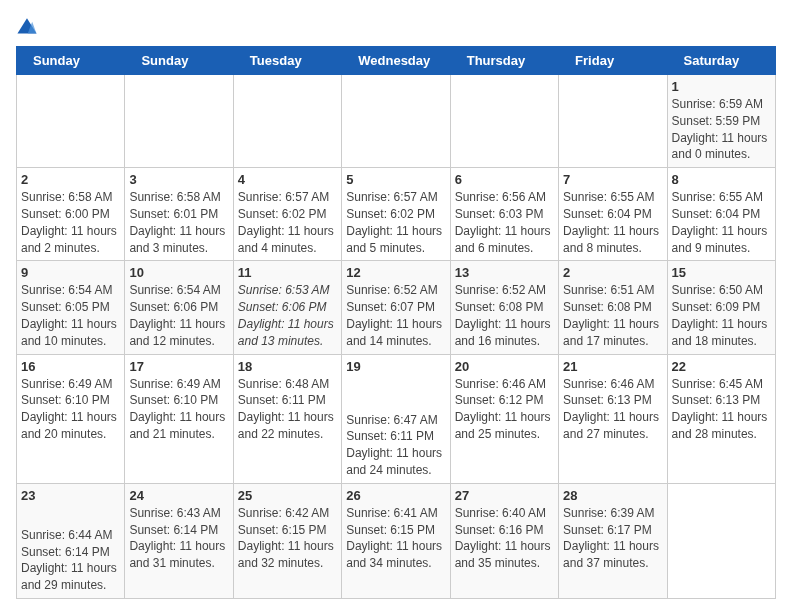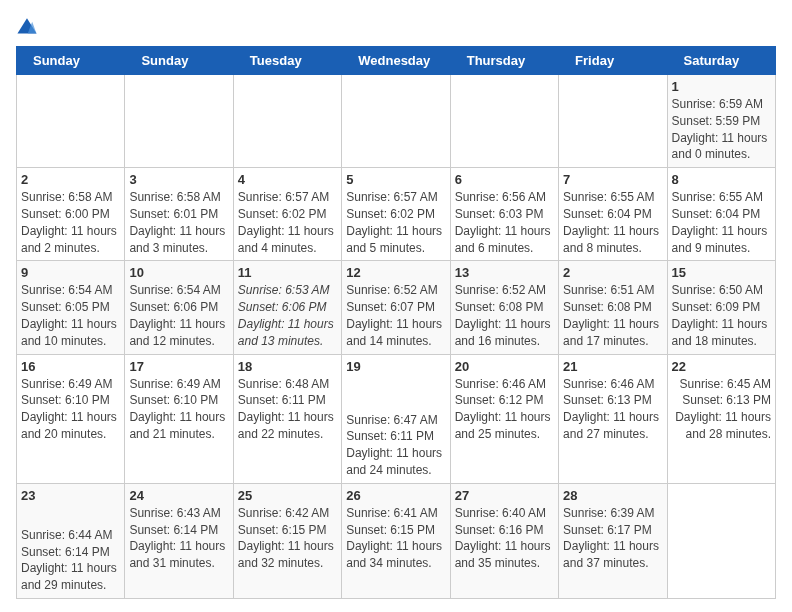--- a/index.html
+++ b/index.html
@@ -281,21 +281,21 @@
         </td>
         <td>
           <span class="day-number">21</span>
           <div class="day-info" style="white-space: pre-line;">Sunrise: 6:46 AM
 Sunset: 6:13 PM
 Daylight: 11 hours
 and 27 minutes.</div>
         </td>
         <td>
           <span class="day-number">22</span>
-          <div class="day-info" style="white-space: pre-line; text-align: right;">Sunrise: 6:45 AM
+          <div class="day-info" style="white-space: pre-line;">Sunrise: 6:45 AM
 Sunset: 6:13 PM
 Daylight: 11 hours
 and 28 minutes.</div>
         </td>
       </tr>
       <tr>
         <td>
           <span class="day-number">23</span>
           <div class="day-info" style="white-space: pre-line; margin-top: 24px;">Sunrise: 6:44 AM
 Sunset: 6:14 PM

